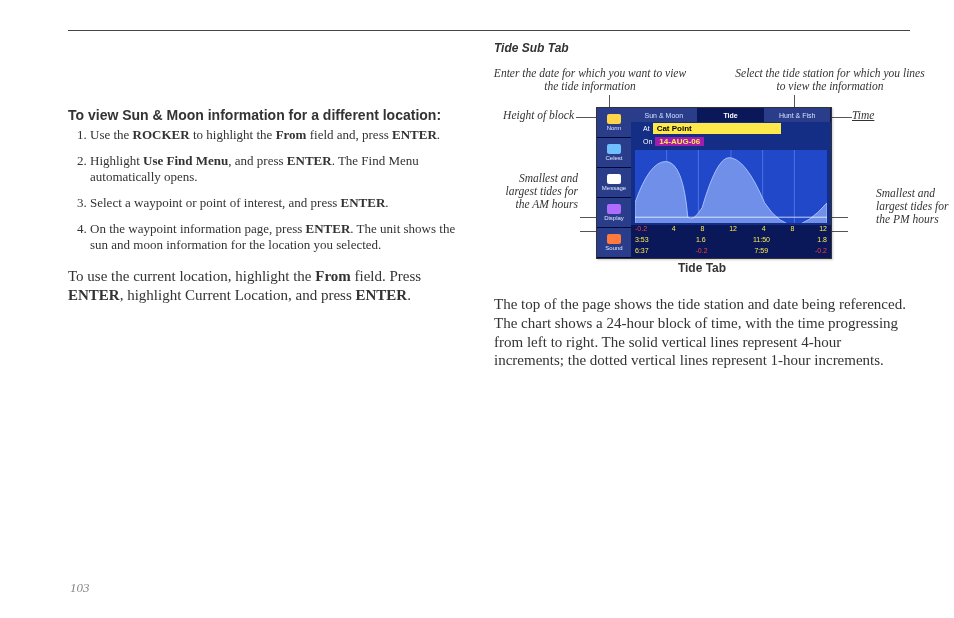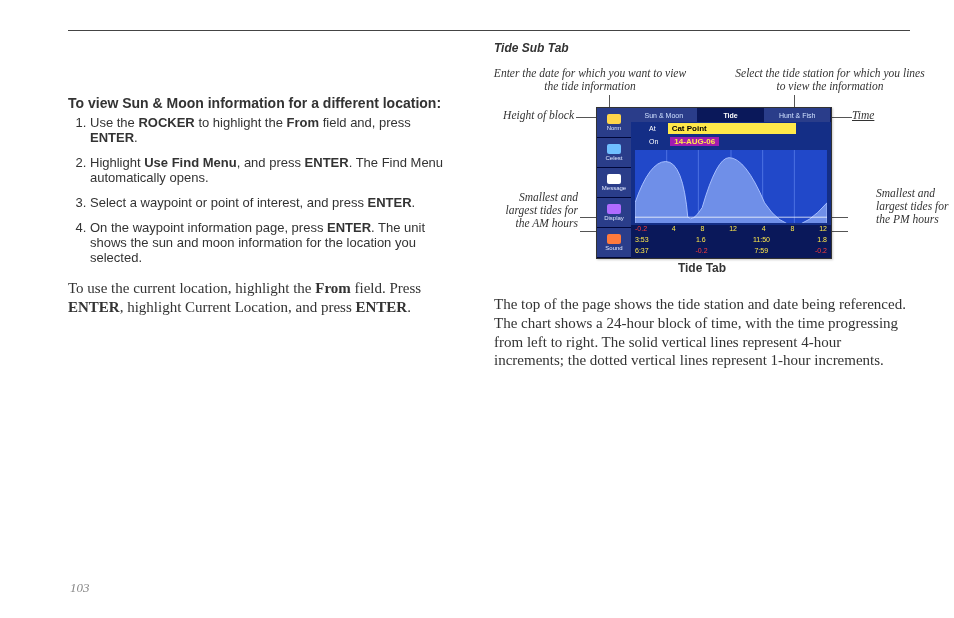--- a/index.html
+++ b/index.html
@@ -47,21 +47,21 @@
     font-weight: bold;
     font-size: 14px;
     margin-bottom: 4px;
   }
   ol.steps {
     font-family: Arial, Helvetica, sans-serif;
     font-size: 13px;
     padding-left: 22px;
     margin: 4px 0 14px 0;
   }
-  ol.steps li { margin-bottom: 10px; }
+  ol.steps li { margin-bottom: 10px; font-family: Liberation Serif, serif; }
   .b { font-weight: bold; }
   p.body {
     margin: 0 0 10px 0;
     font-size: 15px;
     line-height: 1.25;
   }
   h3.title {
     font-family: Arial, Helvetica, sans-serif;
     font-weight: bold;
     font-style: italic;
@@ -137,25 +137,25 @@
     font-size: 7px;
     display:flex; align-items:center; justify-content:center;
     background: #2a3d8a;
     border-right: 1px solid #0a185a;
     color:#cfe0ff;
   }
   .tab.active { background:#0a185a; color:#fff; font-weight:bold; }
   .loc-row, .date-row {
     height: 13px;
     display:flex; align-items:center;
-    padding-left: 18px;
+    padding-left: 12px;
     font-family: Arial, sans-serif;
     font-size: 7px;
     color:#fff;
-    gap:12px;
+    gap:3px;
   }
   .loc-field {
     background:#ffe94a;
     color:#000;
     font-weight:bold;
     padding: 1px 4px;
     font-size:8px;
     flex:0 0 auto;
     min-width: 120px;
   }
@@ -233,21 +233,21 @@
 
     <div class="col-right">
       <h3 class="title">Tide Sub Tab</h3>
 
       <div class="figure-wrap">
 
         <span class="ann" style="left:-4px; top:0; width:200px;">Enter the date for which you want to view the tide information</span>
         <span class="ann" style="left:236px; top:0; width:200px;">Select the tide station for which you lines to view the information</span>
         <span class="ann" style="left:0; top:42px; width:80px; text-align:right;">Height of block</span>
         <span class="ann" style="left:358px; top:42px; width:64px;text-align:left;text-decoration:underline;">Time</span>
-        <span class="ann" style="left:0; top:124px; width:84px; text-align:right;">Smallest and largest tides for the AM hours</span>
+        <span class="ann" style="left:0; top:105px; width:84px; text-align:right;">Smallest and largest tides for the AM hours</span>
         <span class="ann" style="left:352px; top:120px; width:84px; text-align:left;margin-left:30px;">Smallest and largest tides for the PM hours</span>
 
         <span class="ann" style="left:115px; top:28px;">
             <span class="line" style="width:1px;height:34px;left:0;top:0;"></span>
           </span>
         <span class="ann" style="left:300px; top:28px;">
             <span class="line" style="width:1px;height:26px;left:0;top:0;"></span>
           </span>
         <span class="ann" style="left:82px; top:50px;">
             <span class="line" style="width:58px;height:1px;left:0;top:0;"></span>

